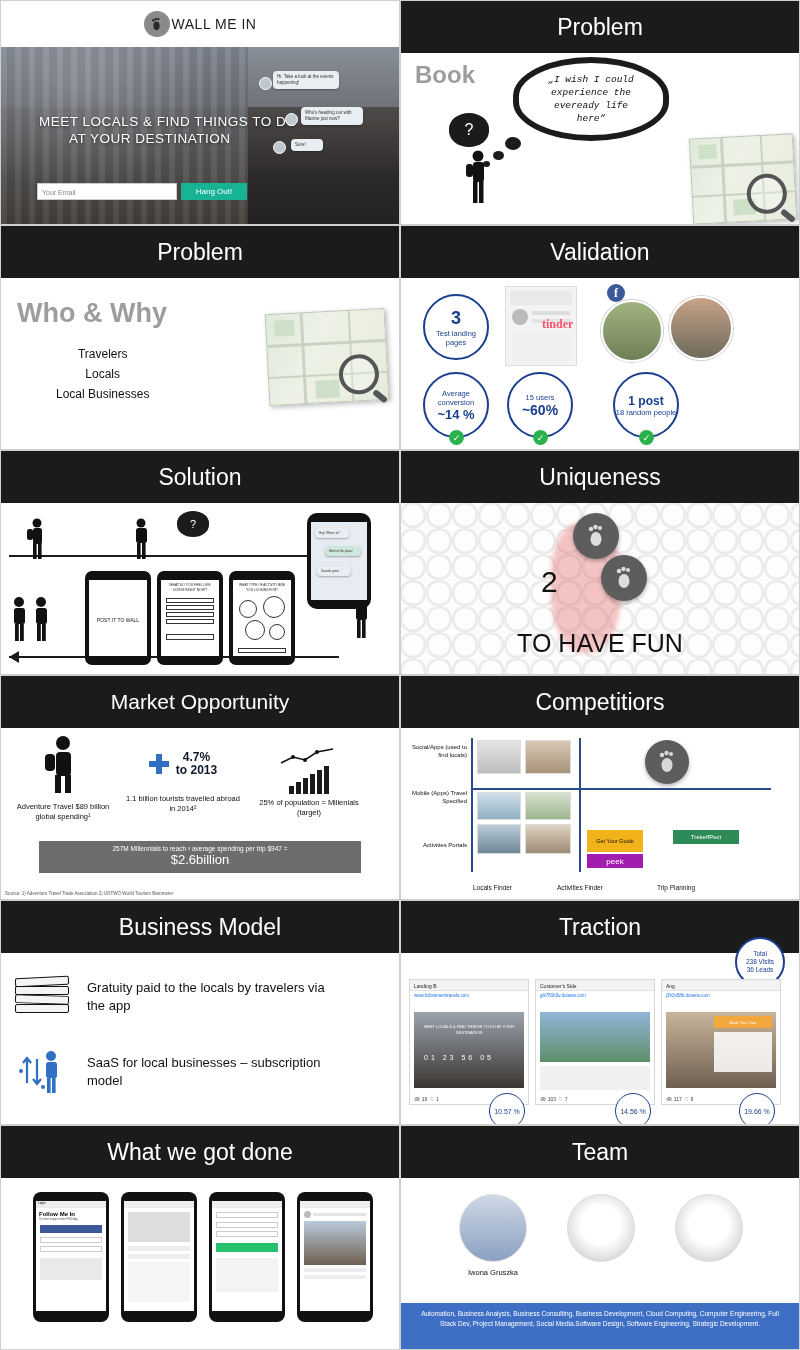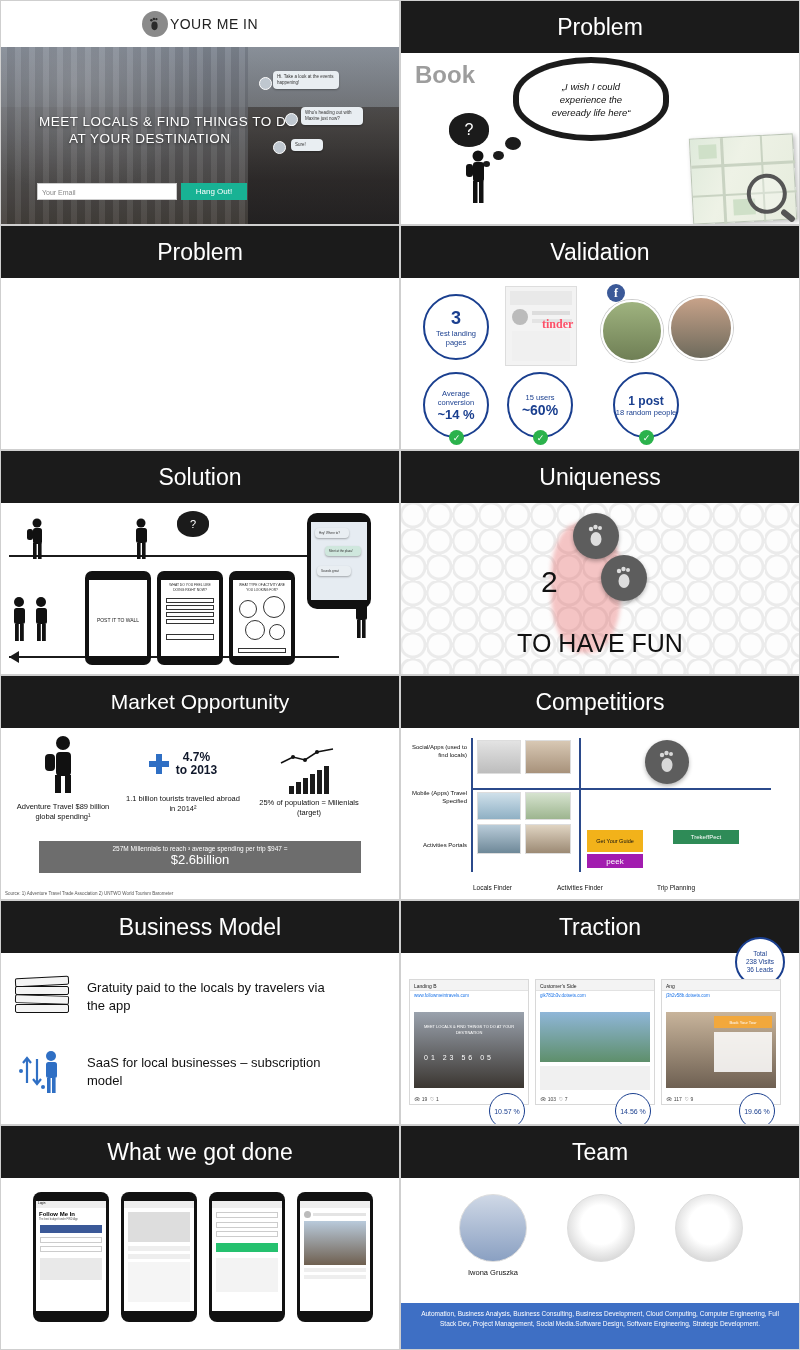--- a/index.html
+++ b/index.html
@@ -37,21 +37,21 @@
   .s1-form { position:absolute; left:36px; bottom:24px; display:flex; gap:4px; }
   .s1-input { width:140px; height:17px; background:#fff; border:1px solid #ccc; font-size:7px; color:#888; padding:2px 4px; line-height:13px; }
   .s1-btn { width:66px; height:17px; background:#18b294; color:#fff; font-size:8px; display:flex; align-items:center; justify-content:center; }
   .bubble { position:absolute; background:#e9eef2; border-radius:4px; font-size:4.5px; color:#333; padding:3px 4px; line-height:6px; box-shadow:0 1px 2px rgba(0,0,0,.3);}
   .s1-av { position:absolute; width:13px; height:13px; border-radius:50%; background:#bfc7cf; border:1px solid #fff; }
 
   
   .s2-what { position:absolute; left:14px; top:8px; color:#9d9d9d; font-size:24px; font-weight:bold; }
   .s2-cloud { position:absolute; left:118px; top:10px; width:144px; height:72px; background:#fff; border-radius:50%/46%;
     box-shadow:0 0 0 6px #1b1b1b; display:flex; align-items:center; justify-content:center; text-align:center; }
-  .s2-cloud span { font-size:9.5px; font-style:italic; line-height:13px; color:#111; padding:0 24px; }
+  .s2-cloud span { font-size:9.5px; font-style:italic; line-height:13px; color:#111; padding:0 24px;font-family:Liberation Mono, monospace; }
   .s2-dot { position:absolute; background:#1b1b1b; border-radius:50%; }
   .s2-think { position:absolute; left:48px; top:60px; width:40px; height:34px; background:#1b1b1b; border-radius:50%/46%; color:#fff; font-size:16px; display:flex; align-items:center; justify-content:center; }
   .s2-map { position:absolute; right:4px; bottom:2px; width:104px; height:86px;
     background:
       linear-gradient(115deg,#dfeadb 0%,#eef2e6 40%,#e6ecdd 100%);
     border:1px solid #bcc6b6; transform:rotate(-3deg);
     box-shadow:2px 2px 5px rgba(0,0,0,.25); }
   .mapline { position:absolute; background:#c9d3c2; }
   .mag { position:absolute; right:8px; bottom:6px; width:40px; height:40px; border-radius:50%; border:4px solid #555; background:rgba(255,255,255,.25); }
   .mag::after { content:""; position:absolute; right:-12px; bottom:-10px; width:16px; height:6px; background:#555; transform:rotate(42deg); border-radius:3px; }
@@ -142,21 +142,21 @@
   <div class="slide">
     <div class="s1-top">
       <div class="s1-logo">
         <svg viewBox="0 0 24 24" fill="#2a2a2a">
             <ellipse cx="12" cy="14" rx="5" ry="7"></ellipse>
             <circle cx="7" cy="5" r="2"></circle>
             <circle cx="11" cy="3" r="2"></circle>
             <circle cx="15" cy="3.5" r="1.8"></circle>
           </svg>
       </div>
-      <span class="s1-brand">YOUR ME IN</span>
+      <span class="s1-brand">WALL ME IN</span>
     </div>
     <div class="s1-hero">
       <div class="s1-sky"></div>
       <div class="s1-bldg"></div>
       <div class="s1-tag">
         <div>MEET LOCALS &amp; FIND THINGS TO DO</div>
         <div style="padding-left:30px">AT YOUR DESTINATION</div>
       </div>
       <div class="s1-form">
         <div class="s1-input">Your Email</div>
@@ -196,20 +196,37 @@
         <div class="mapline" style="left:70px;top:0;width:2px;height:86px"></div>
         <div class="mapline" style="left:8px;top:6px;width:18px;height:14px;background:#cfe0c8"></div>
         <div class="mapline" style="left:40px;top:62px;width:22px;height:16px;background:#cfe0c8"></div>
         <div class="mag"></div>
       </div>
     </div>
   </div>
 
   <div class="slide">
     <div class="hdr">Problem</div>
+    <div class="body">
+      <div class="s3-title">Who &amp; Why</div>
+      <div class="s3-list">
+        <div>Travelers</div>
+        <div>Locals</div>
+        <div>Local Businesses</div>
+      </div>
+      <div class="s2-map" style="right:12px;bottom:46px;width:120px;height:92px">
+        <div class="mapline" style="left:0;top:30px;width:120px;height:3px"></div>
+        <div class="mapline" style="left:0;top:62px;width:120px;height:2px"></div>
+        <div class="mapline" style="left:34px;top:0;width:3px;height:92px"></div>
+        <div class="mapline" style="left:82px;top:0;width:2px;height:92px"></div>
+        <div class="mapline" style="left:8px;top:6px;width:20px;height:16px;background:#cfe0c8"></div>
+        <div class="mapline" style="left:46px;top:68px;width:24px;height:18px;background:#cfe0c8"></div>
+        <div class="mag"></div>
+      </div>
+    </div>
   </div>
 
   <div class="slide">
     <div class="hdr">Validation</div>
     <div class="body">
       <div class="circle" style="left:22px;top:16px;width:66px;height:66px">
         <div class="big">3</div>
         <div class="sm">Test landing pages</div>
       </div>
       <div class="circle" style="left:22px;top:94px;width:66px;height:66px">

